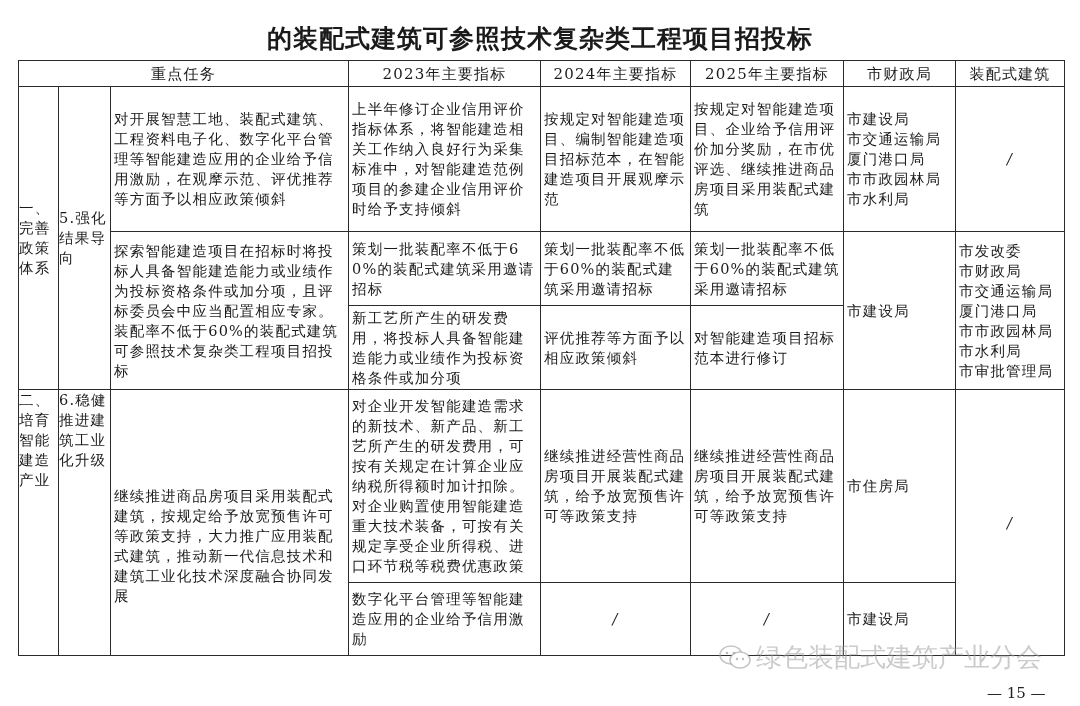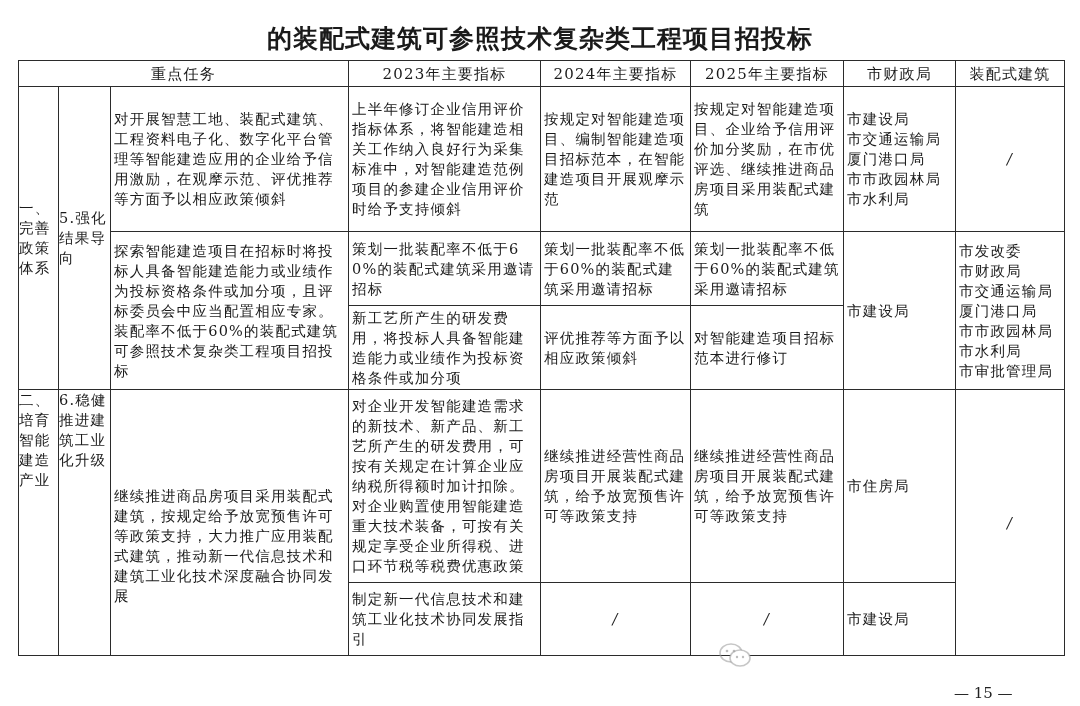--- a/index.html
+++ b/index.html
@@ -29,21 +29,21 @@
   .slash { text-align: center; font-style: italic; }
   .watermark {
     position: absolute; left: 718px; top: 640px;
     font-size: 26px; color: rgba(160,160,160,0.55); letter-spacing: 0px;
     font-family: "DejaVu Sans", sans-serif; white-space: nowrap;
   }
   .watermark .wx {
     display: inline-block; width: 34px; height: 26px; vertical-align: -4px; margin-right: 4px;
   }
   .pagenum {
-    position: absolute; left: 954px; top: 684px; font-size: 15px;
+    position: absolute; left: 987px; top: 684px; font-size: 15px;
     font-family: "DejaVu Serif", serif; color: #222;
   }
   .multi span { display: block; }
 </style>
 </head>
 <body>
 
 <div class="title">的装配式建筑可参照技术复杂类工程项目招投标</div>
 
 <table class="main">
@@ -114,32 +114,32 @@
       <td rowspan="2" class="narrow l" style="vertical-align:top;padding-top:72px">6.稳健推进建筑工业化升级</td>
       <td rowspan="2" class="l" style="vertical-align:top;padding-top:96px">继续推进商品房项目采用装配式建筑，按规定给予放宽预售许可等政策支持，大力推广应用装配式建筑，推动新一代信息技术和建筑工业化技术深度融合协同发展</td>
       <td class="l">对企业开发智能建造需求的新技术、新产品、新工艺所产生的研发费用，可按有关规定在计算企业应纳税所得额时加计扣除。对企业购置使用智能建造重大技术装备，可按有关规定享受企业所得税、进口环节税等税费优惠政策</td>
       <td class="l">继续推进经营性商品房项目开展装配式建筑，给予放宽预售许可等政策支持</td>
       <td class="l">继续推进经营性商品房项目开展装配式建筑，给予放宽预售许可等政策支持</td>
       <td class="c">市住房局</td>
       <td rowspan="2" class="slash">/</td>
     </tr>
 
     <tr style="height:73px">
-      <td class="l">制定新一代信息技术和建筑工业化技术协同发展指引</td>
+      <td class="l">数字化平台管理等智能建造应用的企业给予信用激励</td>
       <td class="slash">/</td>
       <td class="slash">/</td>
       <td class="c">市建设局</td>
     </tr>
   </tbody>
 </table>
 
 <div class="watermark">
   <svg class="wx" viewBox="0 0 34 26">
     <ellipse cx="13" cy="11" rx="11" ry="9" fill="none" stroke="rgba(160,160,160,0.6)" stroke-width="1.6"></ellipse>
     <ellipse cx="22" cy="16" rx="10" ry="8" fill="#fff" stroke="rgba(160,160,160,0.6)" stroke-width="1.6"></ellipse>
     <circle cx="9" cy="9" r="1.3" fill="rgba(160,160,160,0.7)"></circle>
     <circle cx="16" cy="9" r="1.3" fill="rgba(160,160,160,0.7)"></circle>
     <circle cx="19" cy="15" r="1.2" fill="rgba(160,160,160,0.7)"></circle>
     <circle cx="25" cy="15" r="1.2" fill="rgba(160,160,160,0.7)"></circle>
-  </svg>
+  </svg><span>绿色装配式建筑产业分会</span>
 </div>
 
 <div class="pagenum">— 15 —</div>
 
 </body></html>

